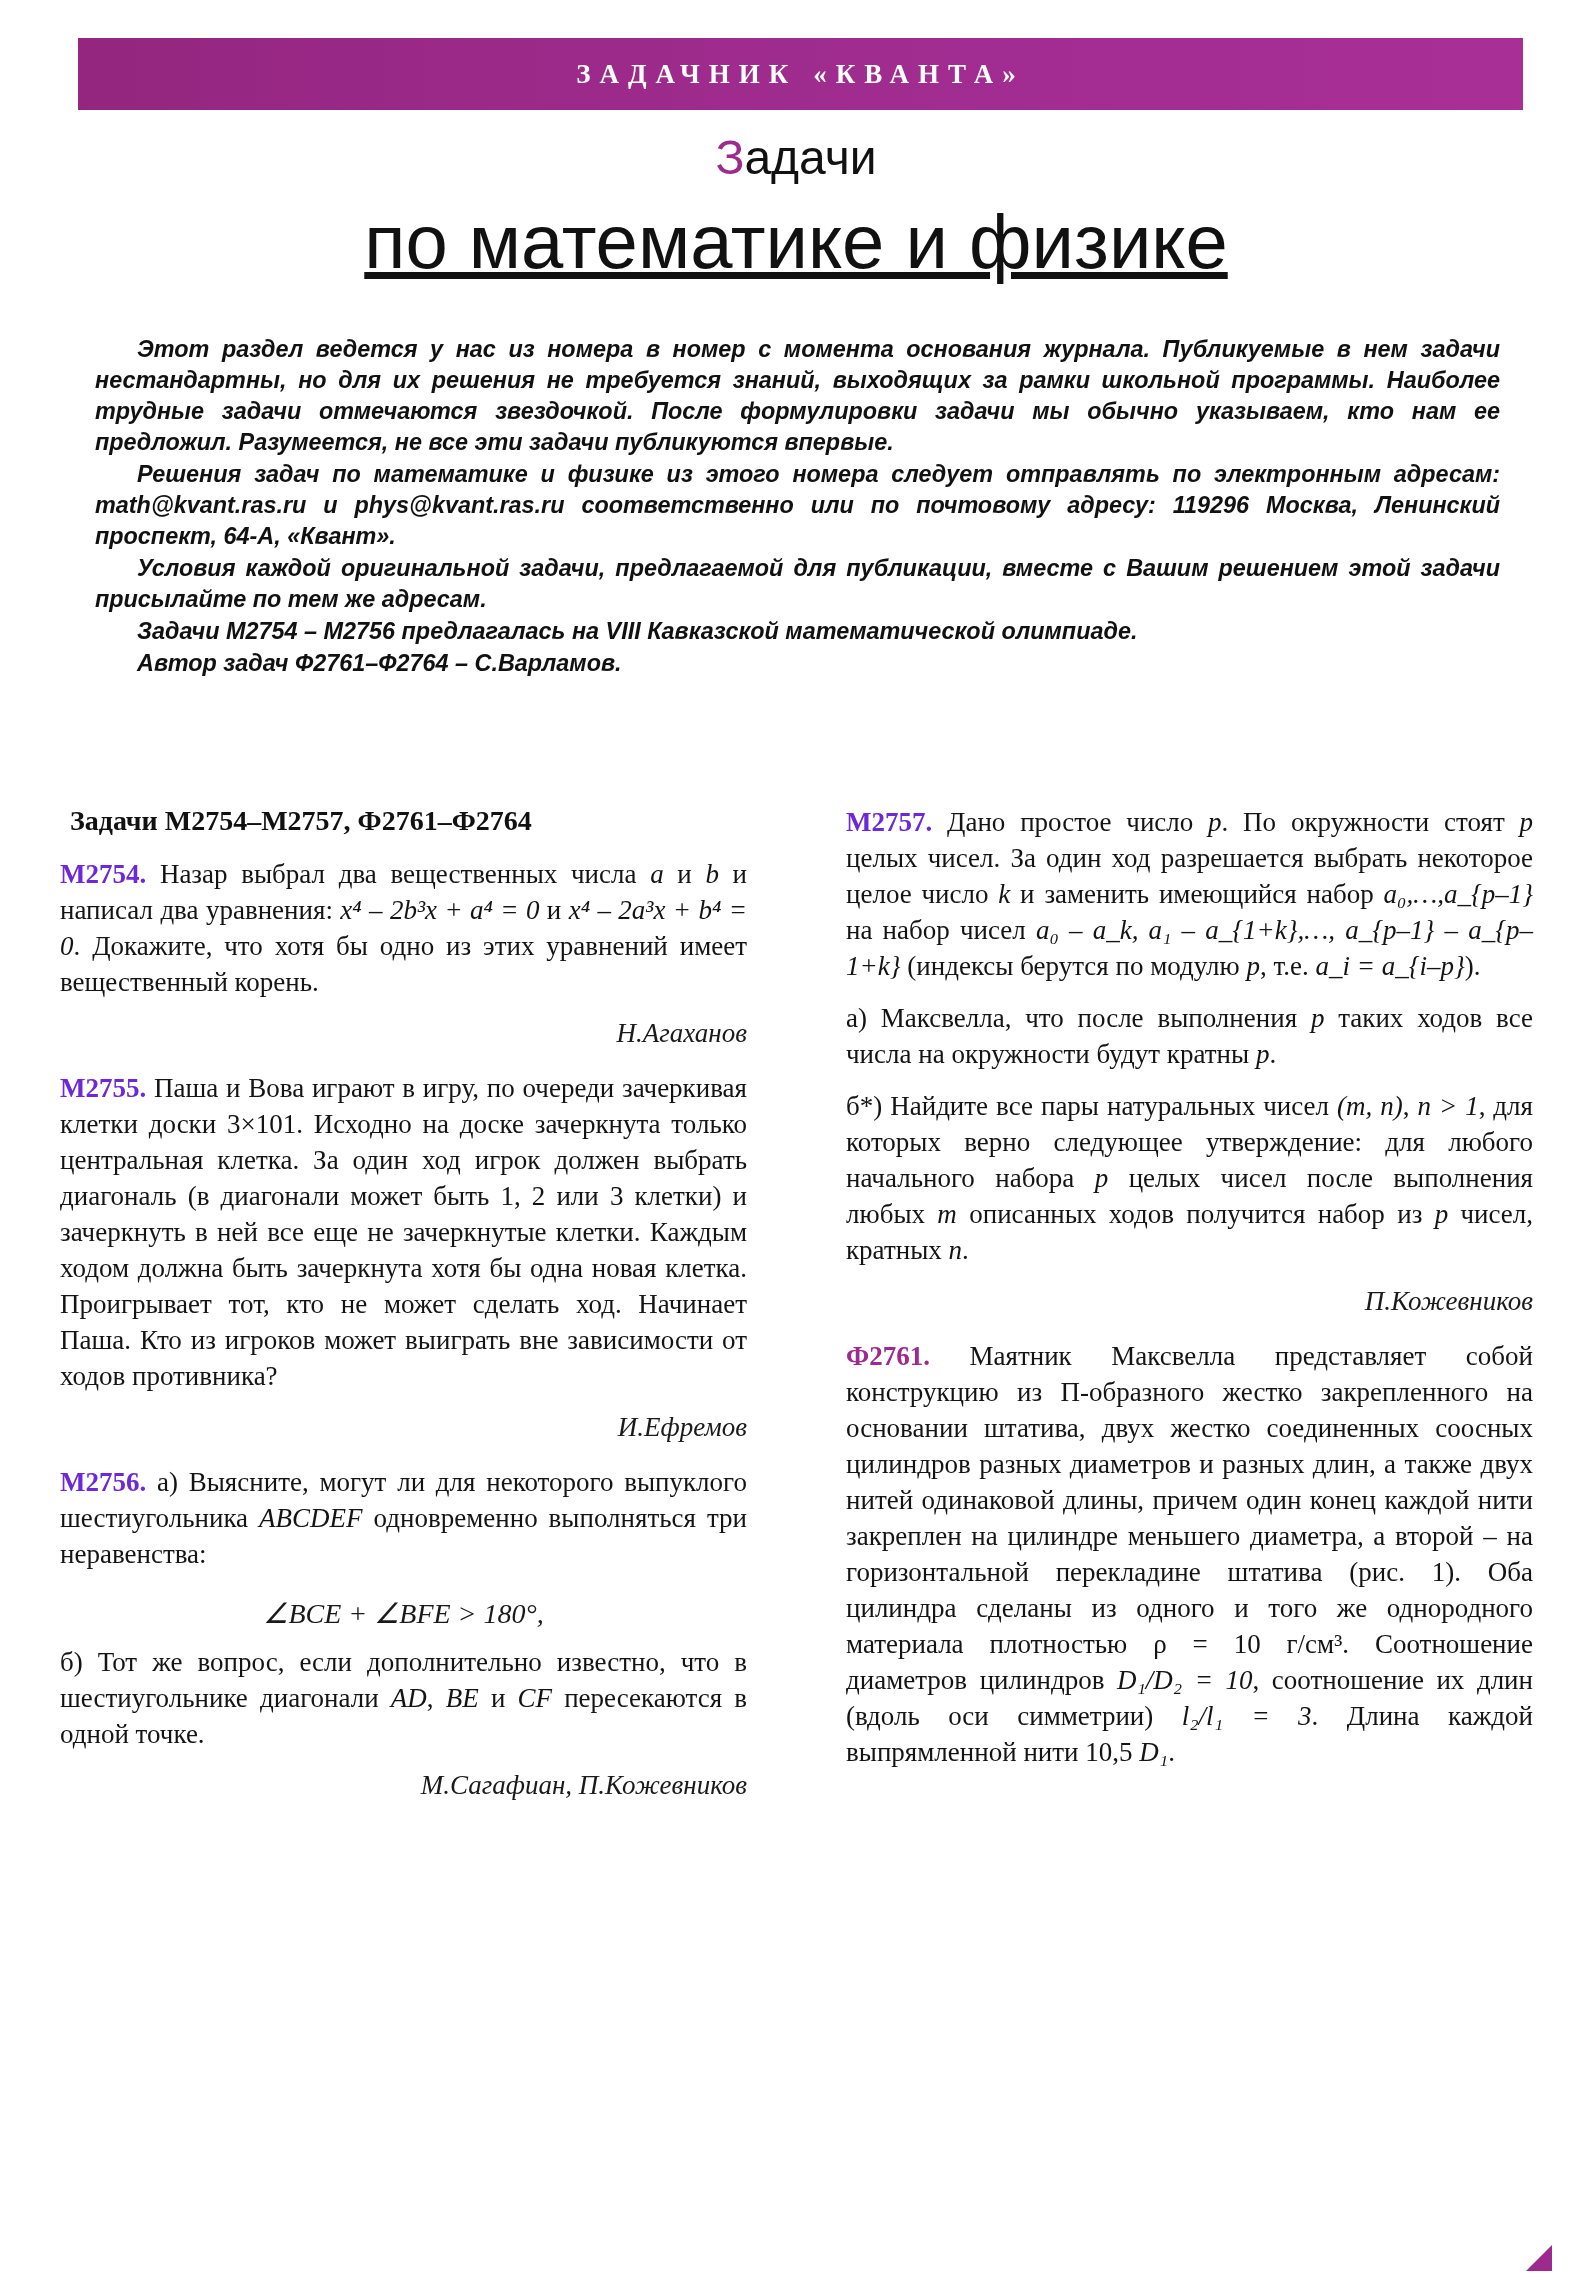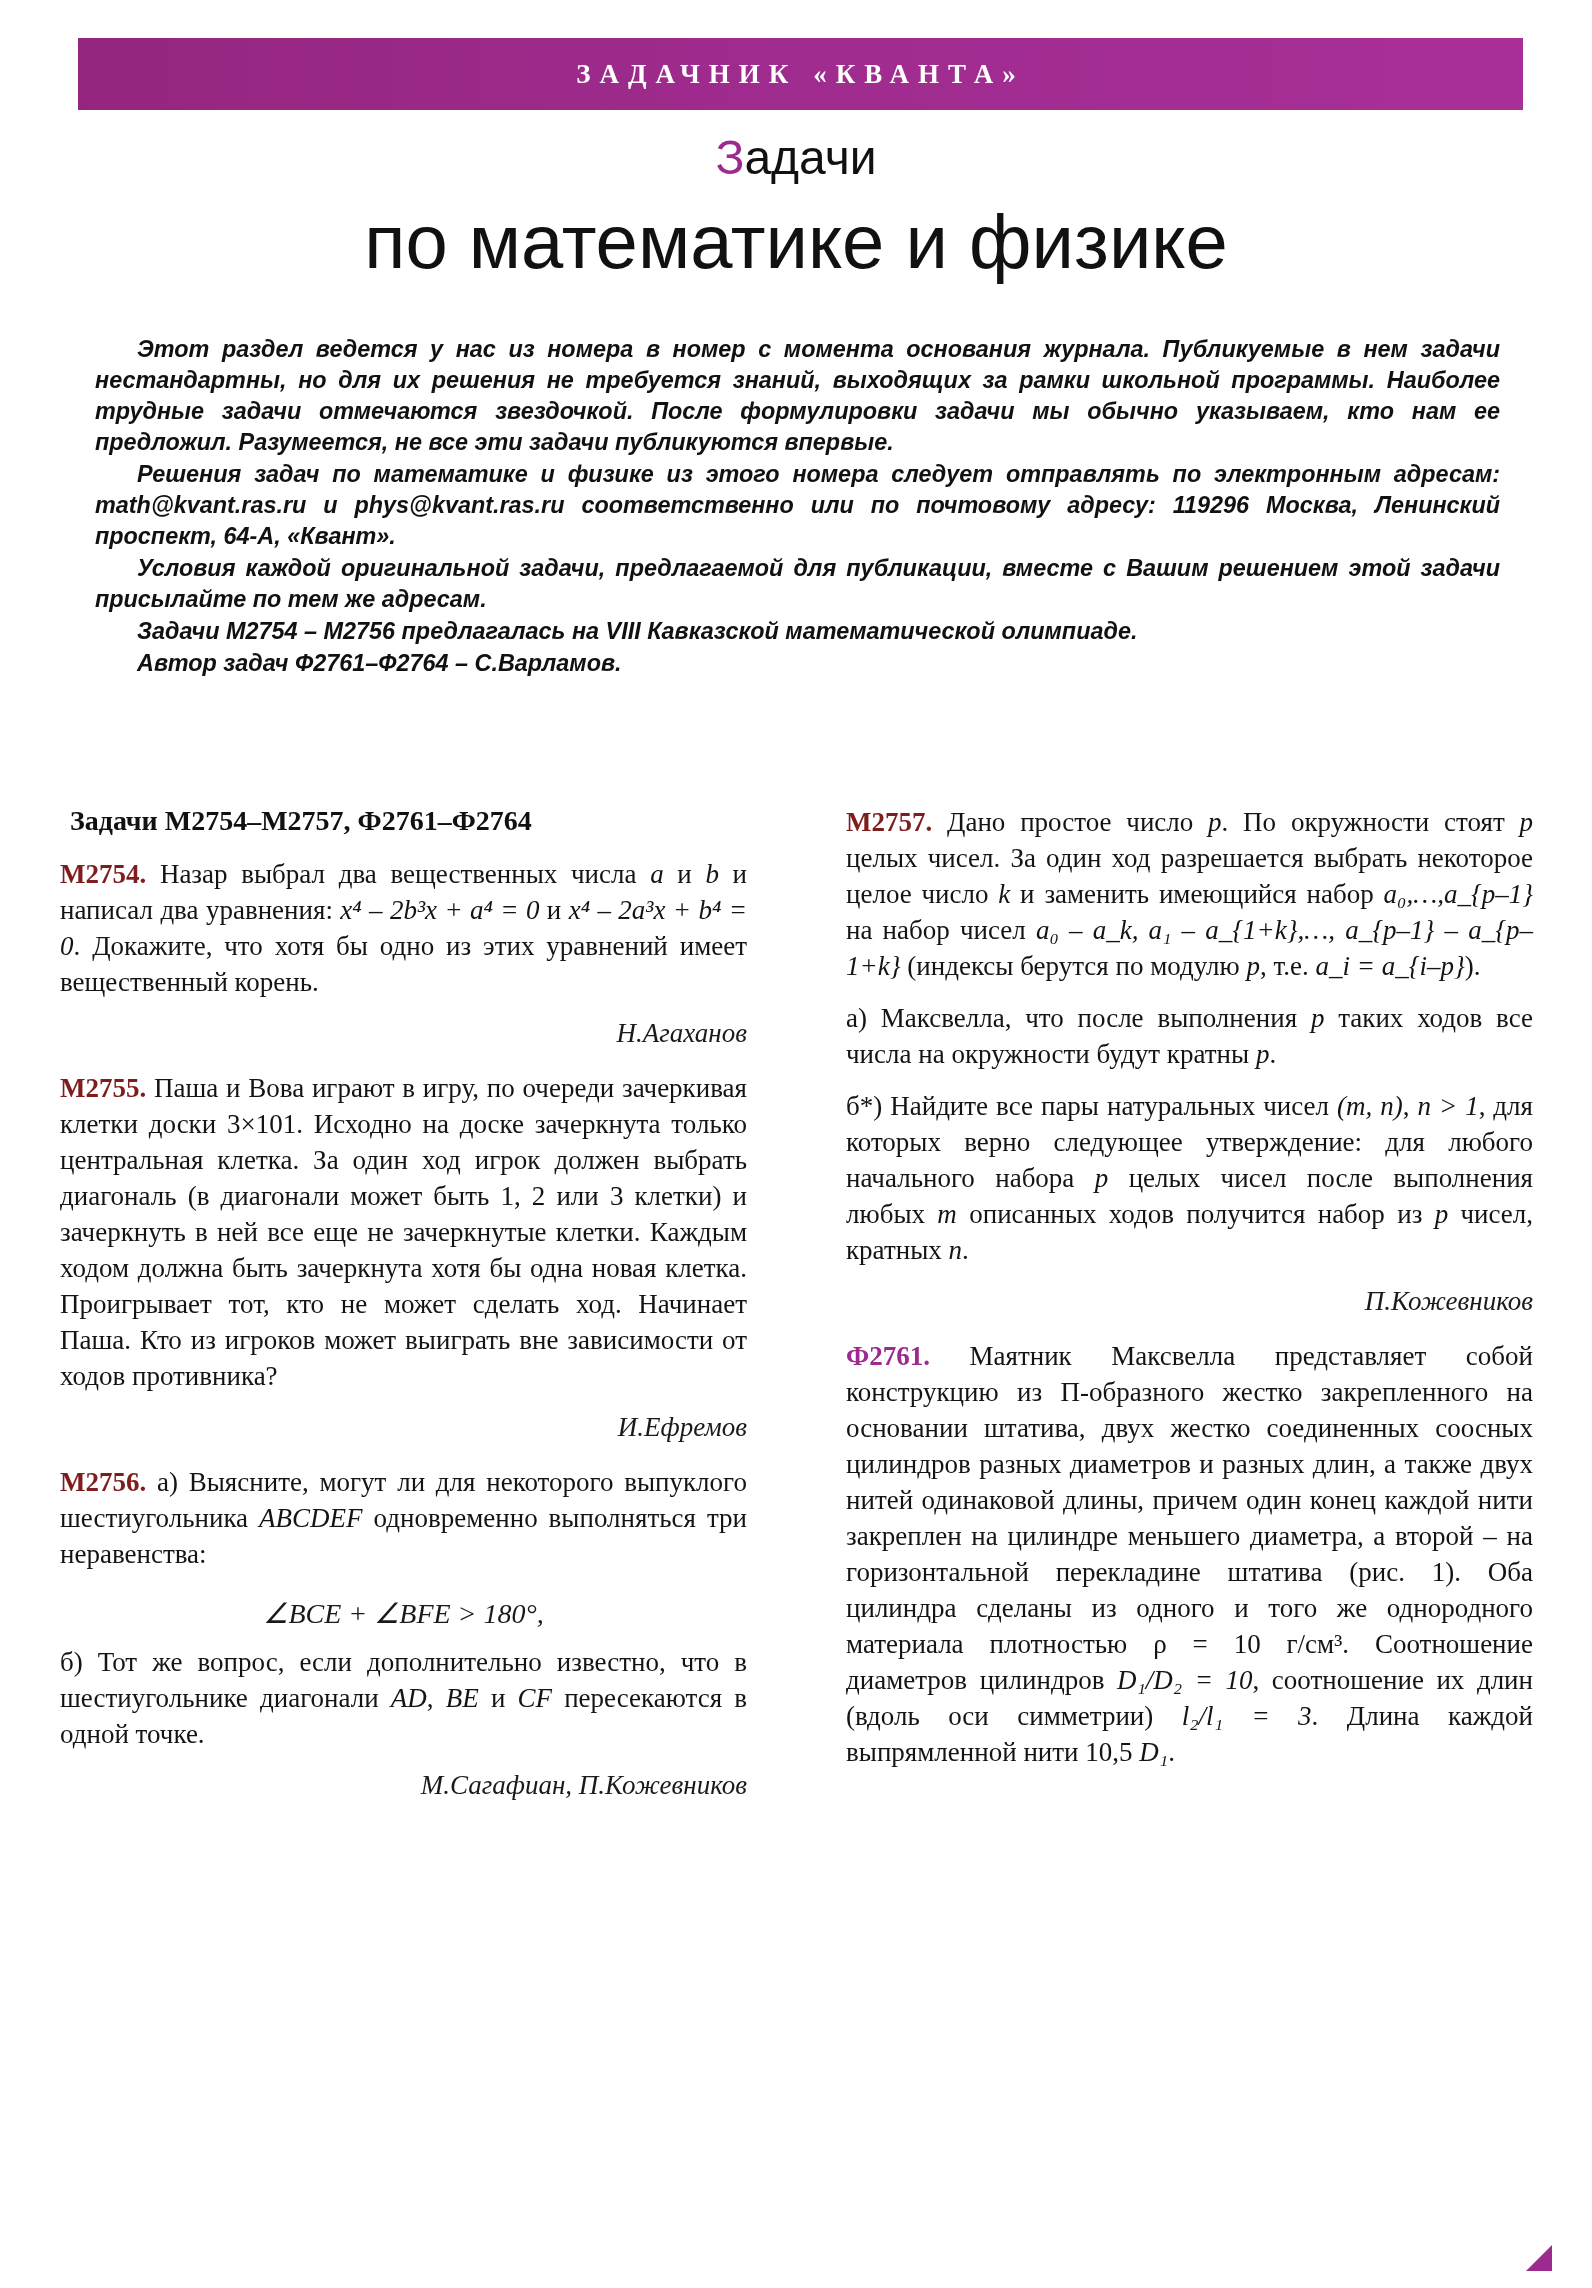--- a/index.html
+++ b/index.html
@@ -64,20 +64,21 @@
   }
   .title-line1 .cap {
     color: #9c2a8f;
   }
   .title-line2 {
     font-family: "Liberation Sans", sans-serif;
     font-size: 76px;
     line-height: 86px;
     color: #111111;
     font-weight: normal;
+    text-decoration: underline;
   }
 
   
   .intro {
     position: absolute;
     left: 95px;
     top: 334px;
     width: 1405px;
     font-family: "Liberation Sans", sans-serif;
     font-style: italic;
@@ -122,21 +123,21 @@
     font-family: "Liberation Serif", serif;
     font-size: 27px;
     line-height: 36px;
     text-align: justify;
     text-justify: inter-word;
     margin: 0 0 16px 0;
     color: #141414;
   }
   .prob .lbl {
     font-weight: bold;
-    color: #7f1d1d;
+    color: #6d28d9;
   }
   .prob.phys .lbl {
     color: #9c2a8f;
   }
   .author {
     font-family: "Liberation Serif", serif;
     font-style: italic;
     font-size: 27px;
     line-height: 34px;
     text-align: right;

